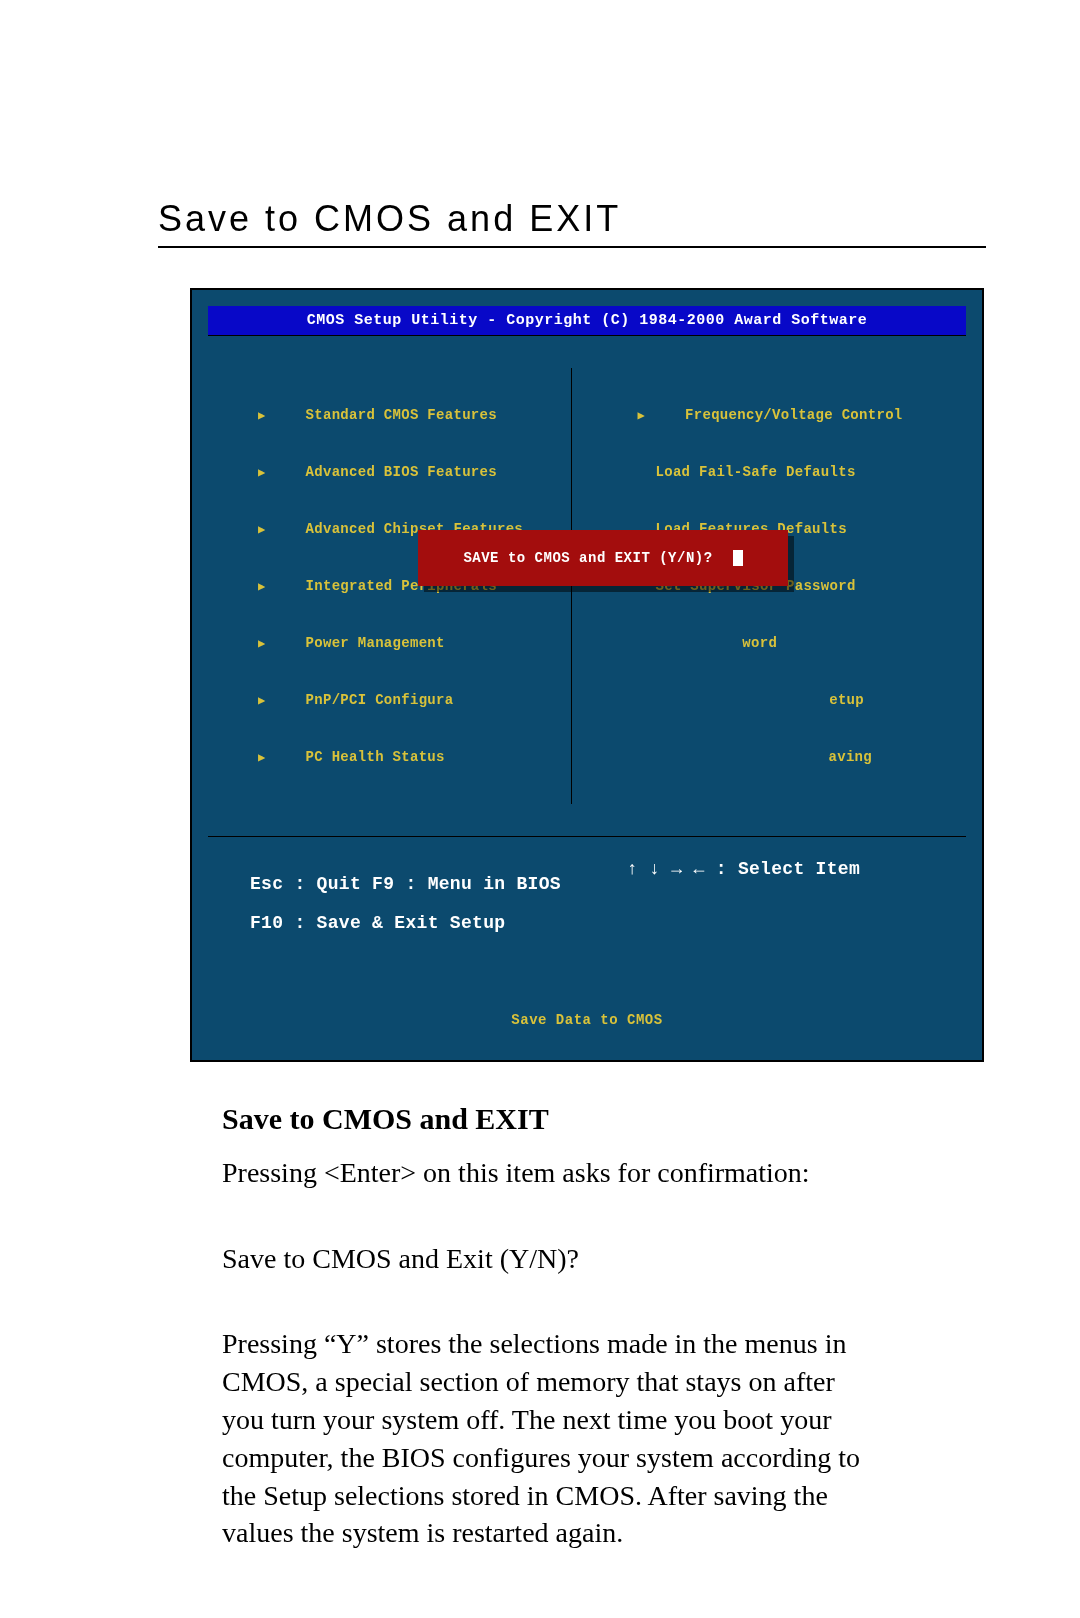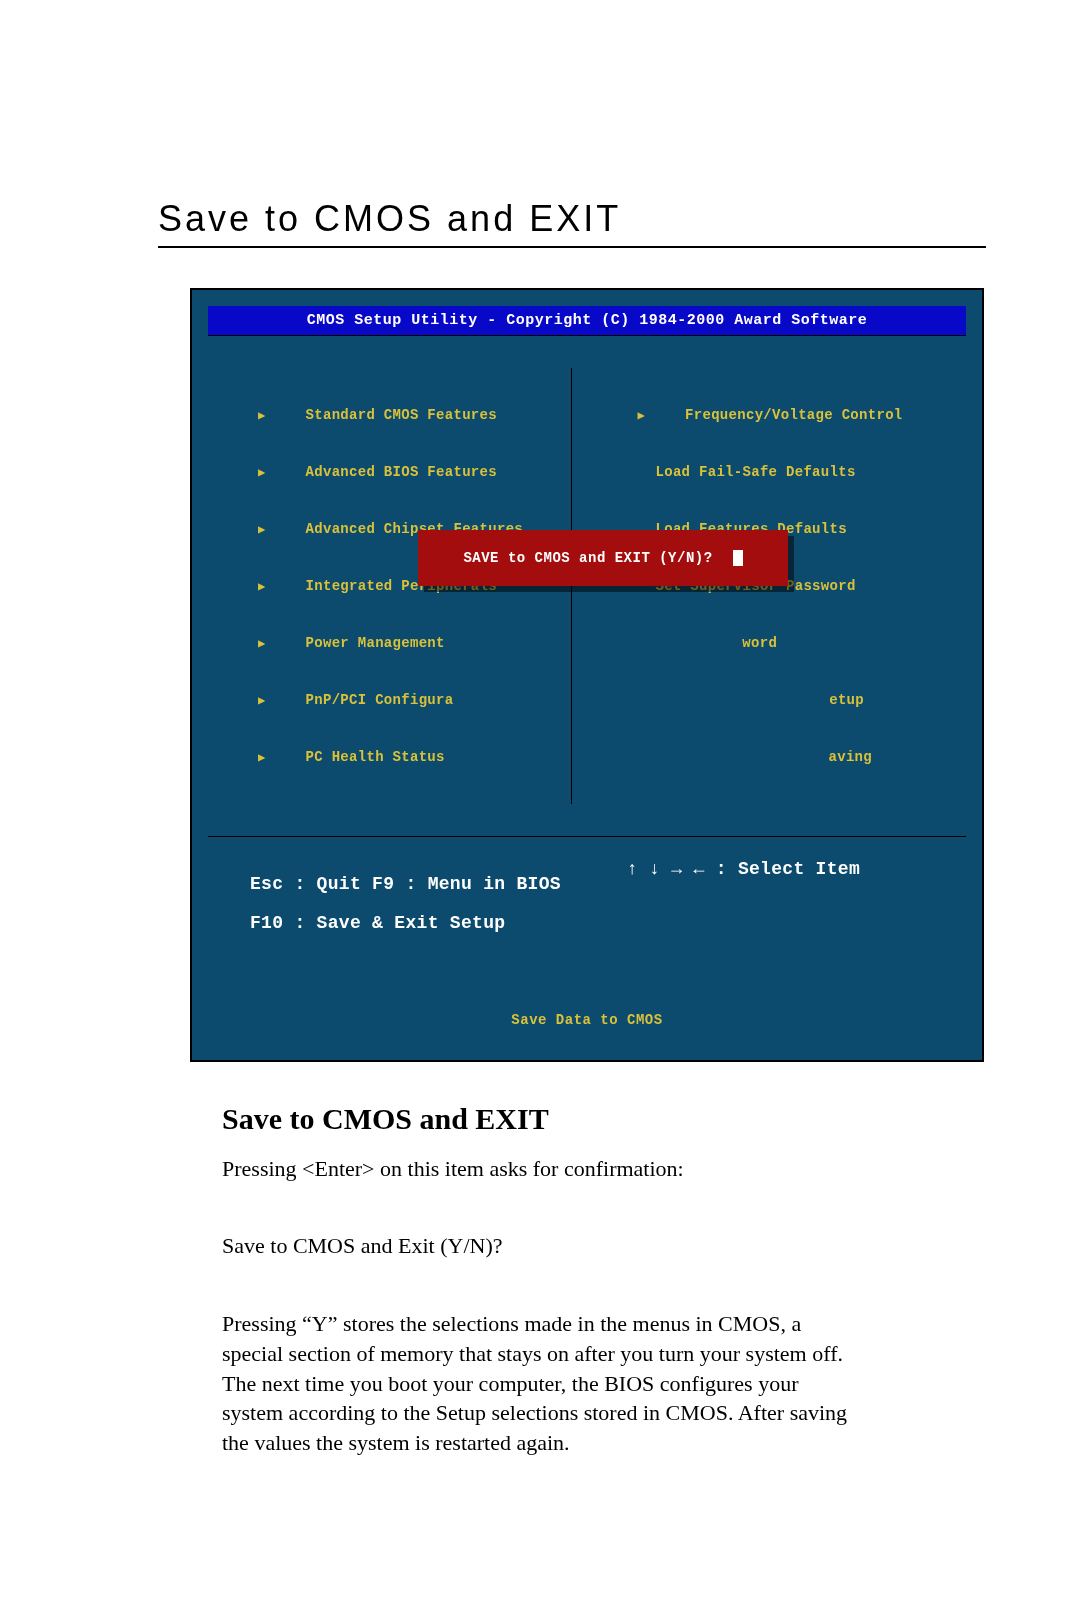--- a/index.html
+++ b/index.html
@@ -107,21 +107,21 @@
     }
     .content { padding-left: 48px; max-width: 720px; }
     .section-title {
       font-family: 'Times New Roman', Times, serif;
       font-size: 30px;
       font-weight: bold;
       margin-bottom: 18px;
     }
     .para {
       font-family: 'Times New Roman', Times, serif;
-      font-size: 22px;
+      font-size: 28px;
       line-height: 1.35;
       margin-bottom: 48px;
     }
   </style>
 </head>
 <body>
 
 <h1 class="page-title">Save to CMOS and EXIT</h1>
 
 <div class="bios-screenshot">

